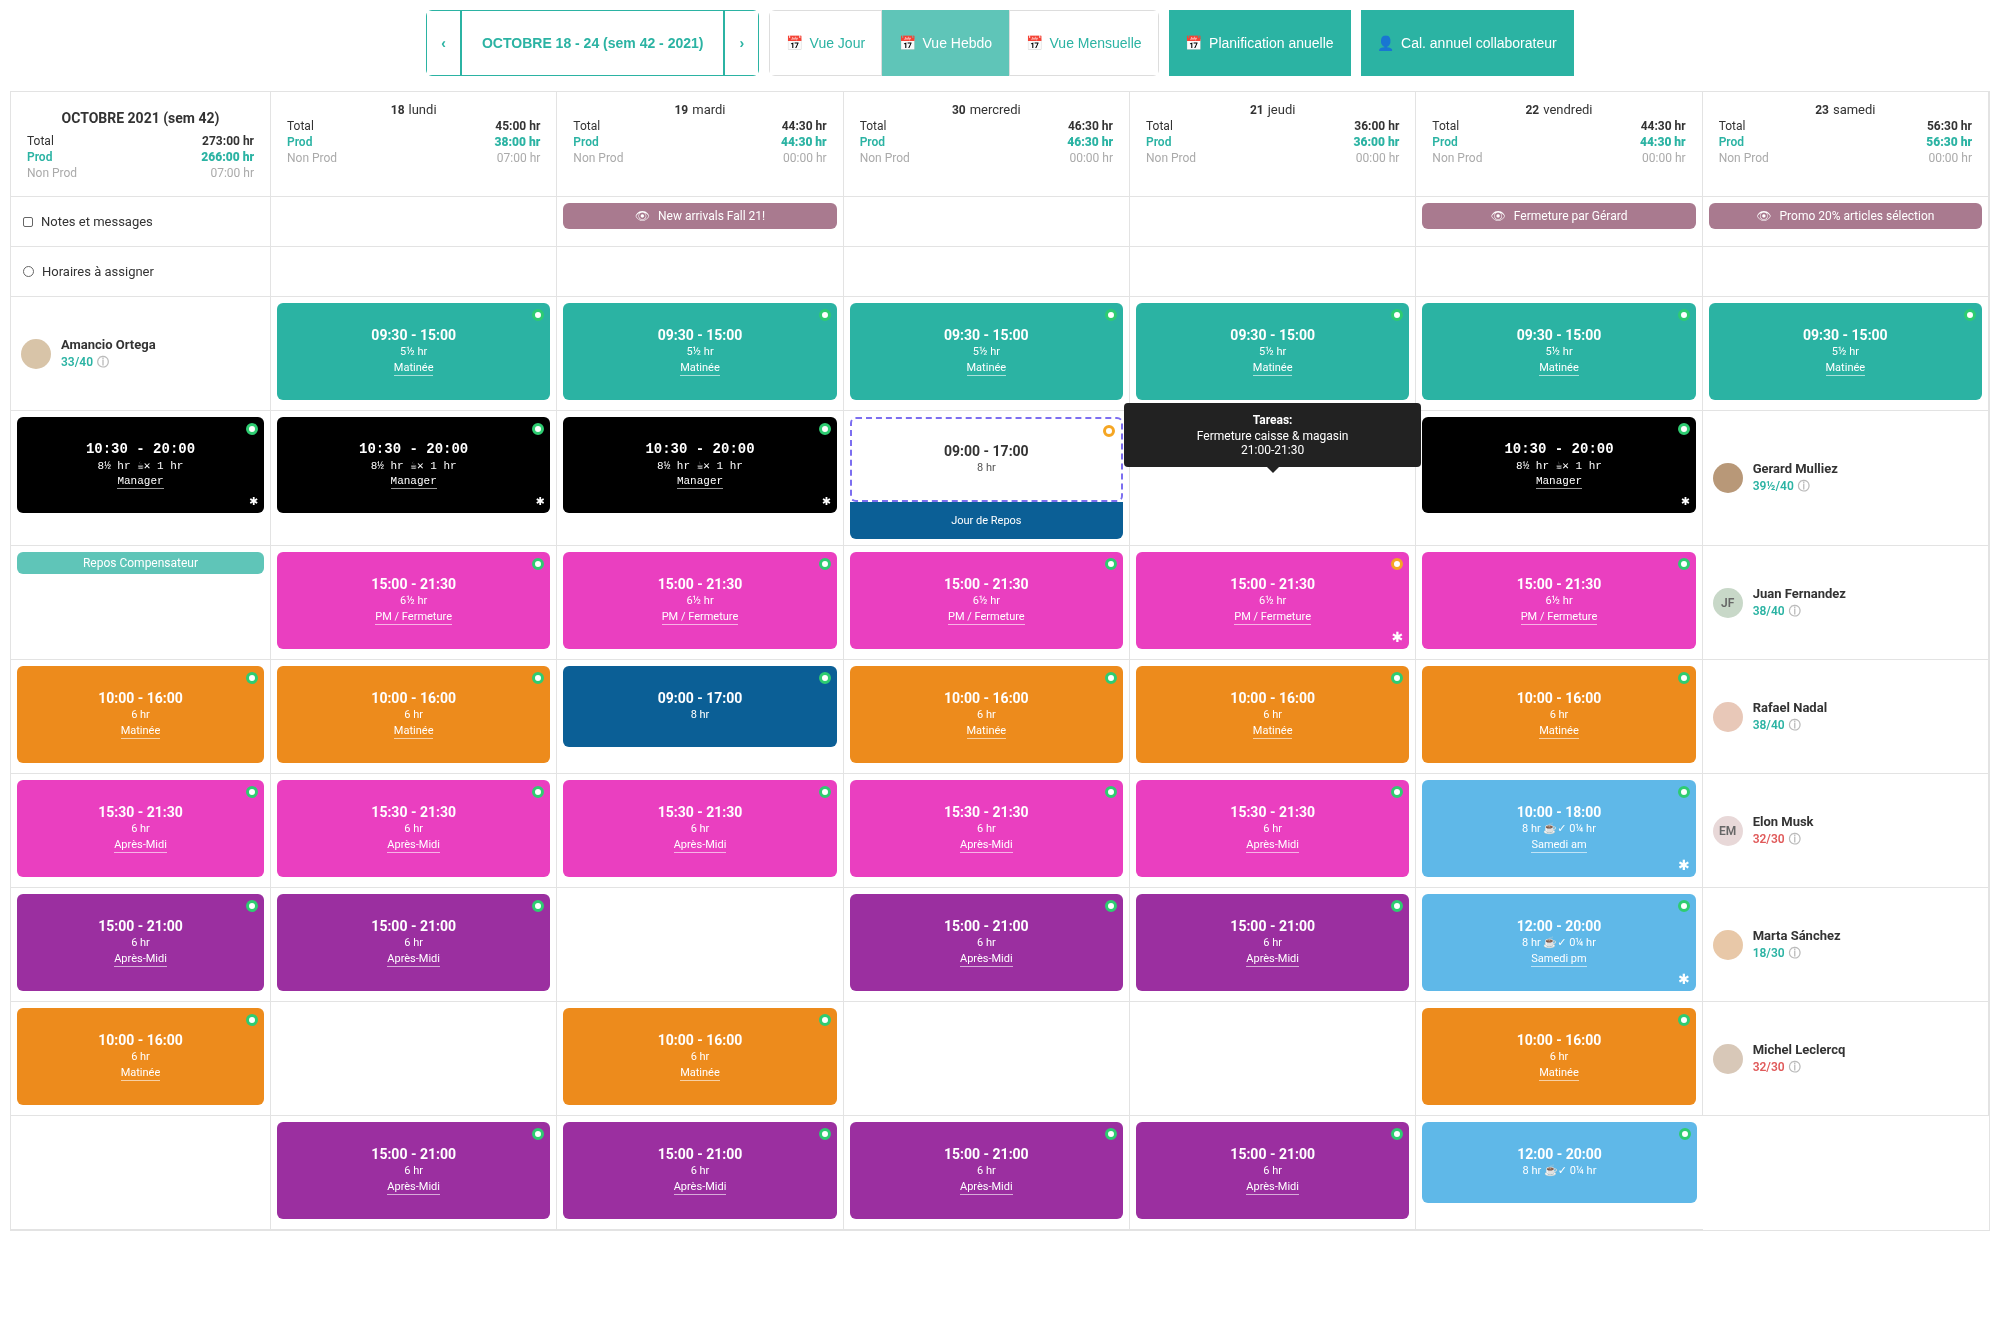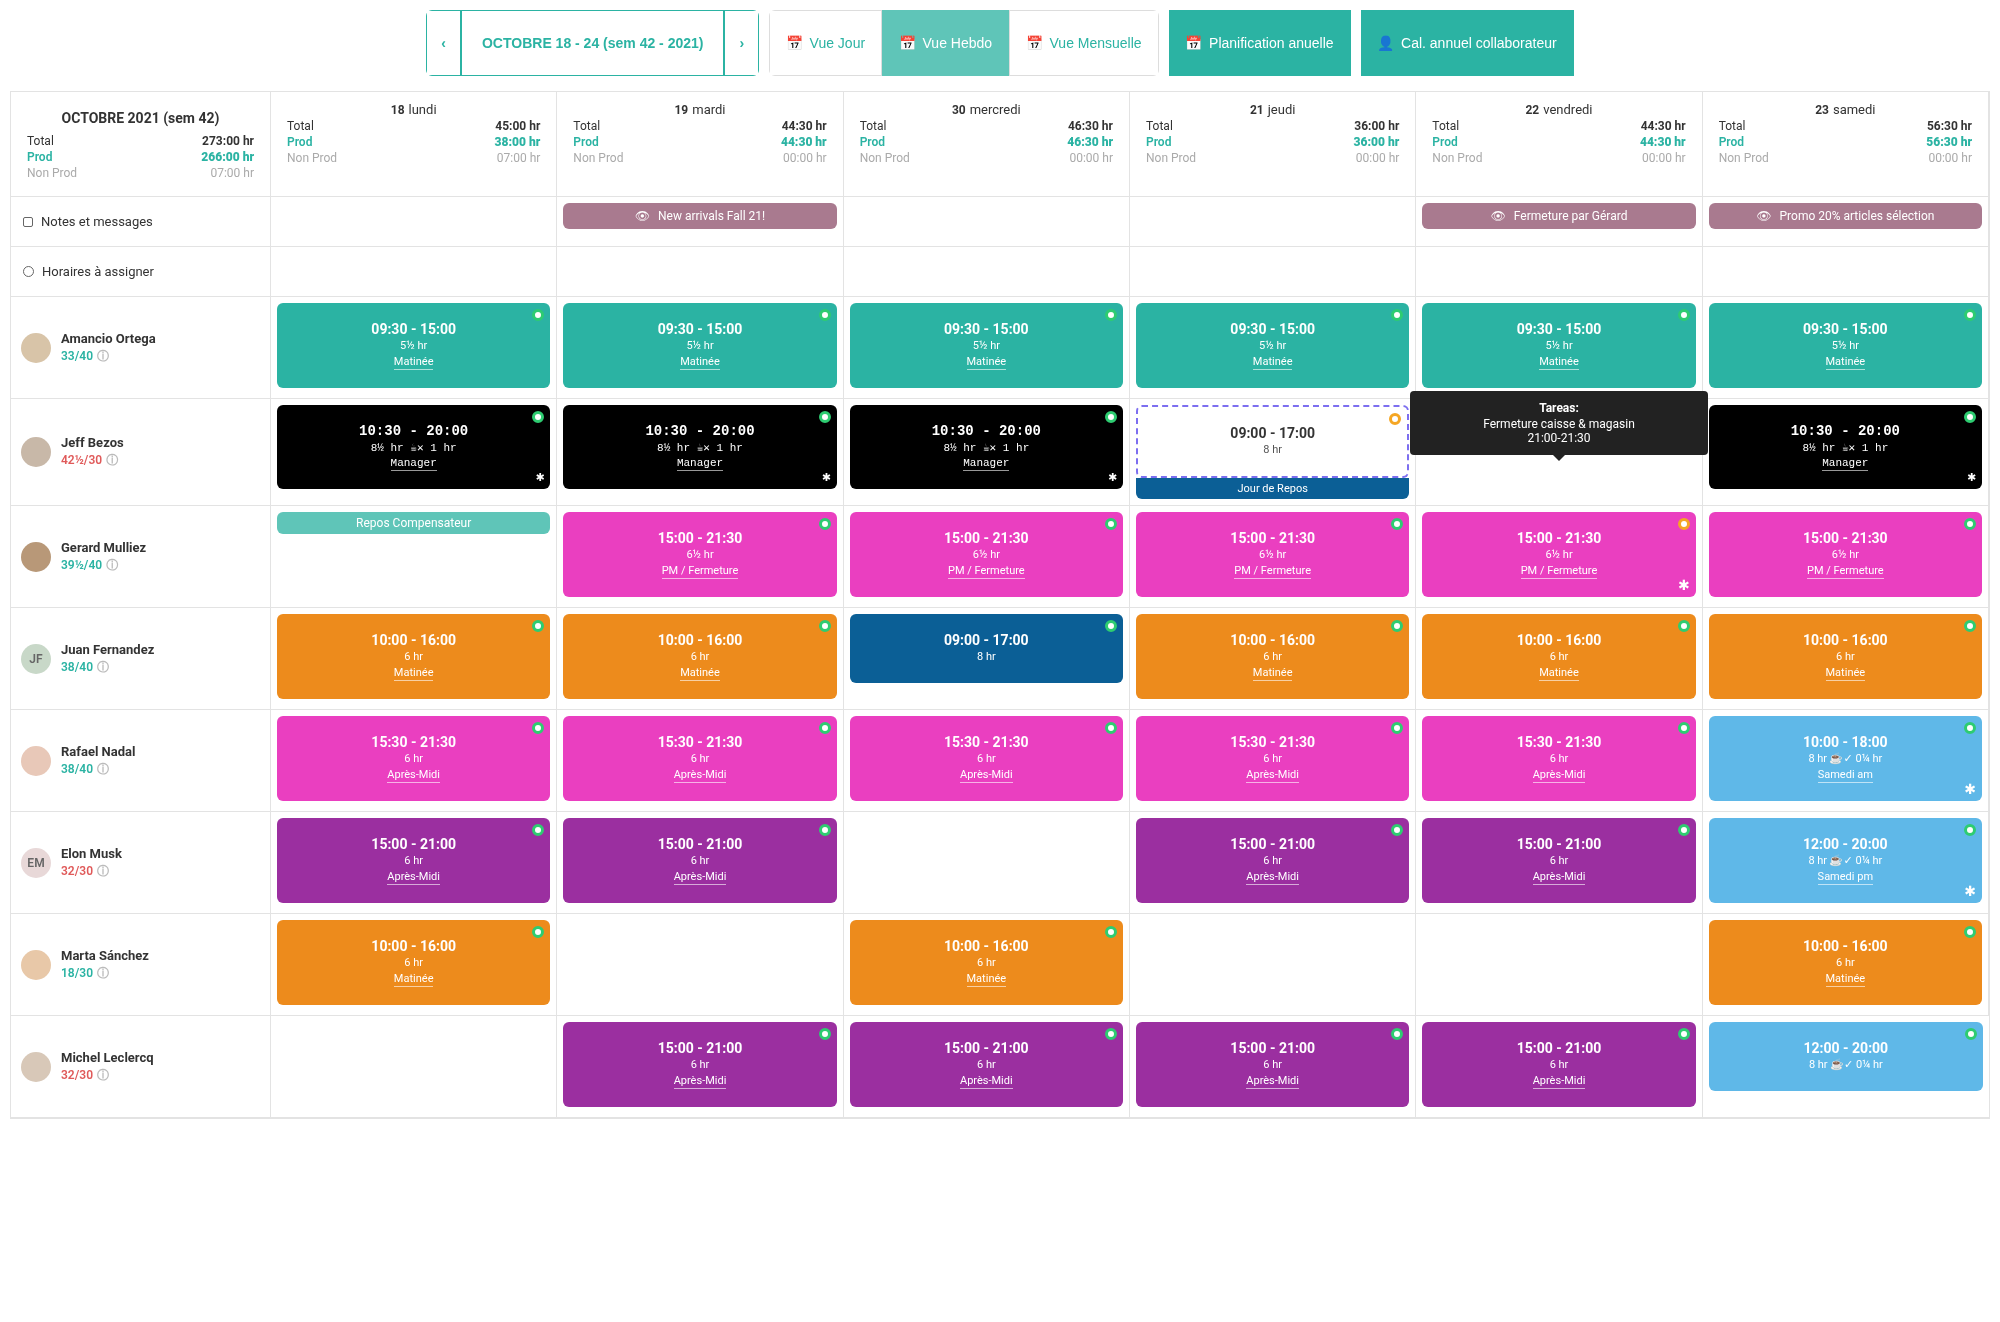--- a/index.html
+++ b/index.html
@@ -24,41 +24,41 @@
 .totals .prod { color: #2bb3a3; font-weight: 600; }
 .totals .muted { color: #aaa; }
 .section-label { display: flex; align-items: center; gap: 8px; padding: 10px 12px; font-size: 13px; }
 .emp-cell { display: flex; align-items: center; gap: 10px; padding: 10px; }
 .avatar { width: 30px; height: 30px; border-radius: 50%; background: #ccc; display: flex; align-items: center; justify-content: center; font-weight: 600; color: #666; font-size: 12px; flex-shrink: 0; }
 .emp-name { font-weight: 700; font-size: 13px; }
 .emp-hours { font-size: 12px; color: #2bb3a3; font-weight: 600; margin-top: 2px; }
 .emp-hours .over { color: #e05a5a; }
 .emp-hours .info { color: #bbb; margin-left: 4px; }
 .note-pill { background: #a97a8f; color: #fff; border-radius: 6px; padding: 6px 12px; font-size: 12px; display: flex; align-items: center; gap: 8px; text-align: center; justify-content: center; }
-.shift { border-radius: 6px; color: #fff; text-align: center; padding: 18px 4px; position: relative; font-size: 12px; margin-bottom: 4px; }
+.shift { border-radius: 6px; color: #fff; text-align: center; padding: 24px 4px; position: relative; font-size: 12px; margin-bottom: 4px; }
 .shift .time { font-weight: 700; font-size: 14px; }
 .shift .dur { font-size: 11px; margin: 2px 0; }
 .shift .tag { font-size: 11px; border-bottom: 1px solid rgba(255,255,255,0.6); display: inline-block; padding-bottom: 1px; }
 .shift .dot { position: absolute; top: 6px; right: 6px; width: 12px; height: 12px; border-radius: 50%; background: #fff; border: 3px solid #2ecc71; }
 .shift .dot.orange { border-color: #f5a623; }
 .shift .star { position: absolute; bottom: 4px; right: 6px; color: #fff; font-size: 14px; }
 .shift .icons { font-size: 11px; }
 .s-teal { background: #2bb3a3; }
 .s-purple { background: #000000; font-family: Liberation Mono, monospace; }
 .s-magenta { background: #ea3fc0; }
 .s-orange { background: #ed8b1c; }
 .s-darkpurple { background: #9b2fa0; }
 .s-blue { background: #0b5f96; }
 .s-lightblue { background: #5fb8e8; }
 .s-teallight { background: #5fc5b8; }
 .shift.dashed { background: #fff; border: 2px dashed #2bb3a3; color: #2bb3a3; }
 .shift.dashed .time { color: #2bb3a3; }
 .shift.dashed-purple { background: #fff; border: 2px dashed #7c6ef0; color: #555; }
 .shift.dashed-purple .time { color: #333; font-weight: 700; }
-.rest-bar { background: #0b5f96; color: #fff; text-align: center; padding: 4px; font-size: 11px; border-radius: 0 0 6px 6px; margin-top: -4px; }
+.rest-bar { background: #0b5f96; color: #fff; text-align: center; padding: 12px; font-size: 11px; border-radius: 0 0 6px 6px; margin-top: -4px; }
 .tooltip { position: absolute; background: #222; color: #fff; padding: 10px 14px; border-radius: 4px; font-size: 12px; z-index: 10; white-space: nowrap; text-align: center; }
 .tooltip .title { font-weight: 700; margin-bottom: 2px; }
 .tooltip::after { content: ''; position: absolute; bottom: -6px; left: 50%; margin-left: -6px; border: 6px solid transparent; border-top-color: #222; border-bottom: none; }
 .add-btn { position: absolute; top: 6px; right: 6px; width: 18px; height: 18px; border-radius: 50%; background: #ccc; color: #fff; display: flex; align-items: center; justify-content: center; font-size: 14px; cursor: pointer; }
 .icon-sq { display: inline-block; width: 10px; height: 10px; border: 1.5px solid #666; border-radius: 2px; }
 .icon-clock { display: inline-block; width: 11px; height: 11px; border: 1.5px solid #666; border-radius: 50%; position: relative; }
 </style>
 </head>
 <body>
 
@@ -270,27 +270,20 @@
   <div class="cell">
       <div class="shift s-teal"><div class="time">09:30 - 15:00</div><div class="dur">5½ hr</div><div class="tag">Matinée</div><span class="dot"></span></div>
     </div>
   <div class="cell">
       <div class="shift s-teal"><div class="time">09:30 - 15:00</div><div class="dur">5½ hr</div><div class="tag">Matinée</div><span class="dot"></span></div>
     </div>
   <div class="cell">
       <div class="shift s-teal"><div class="time">09:30 - 15:00</div><div class="dur">5½ hr</div><div class="tag">Matinée</div><span class="dot"></span></div>
     </div>
 
-  <div class="cell emp-cell">
-    <div class="avatar" style="background:#c8b8a8"></div>
-    <div>
-        <div class="emp-name">Jeff Bezos</div>
-        <div class="emp-hours"><span class="over">42½/30</span><span class="info">ⓘ</span></div>
-      </div>
-  </div>
   <div class="cell">
       <div class="shift s-purple"><div class="time">10:30 - 20:00</div><div class="dur"><span>8½ hr</span> <span class="icons">☕✕</span> <span>1 hr</span></div><div class="tag">Manager</div><span class="dot"></span><span class="star">✱</span></div>
     </div>
   <div class="cell">
       <div class="shift s-purple"><div class="time">10:30 - 20:00</div><div class="dur"><span>8½ hr</span> <span class="icons">☕✕</span> <span>1 hr</span></div><div class="tag">Manager</div><span class="dot"></span><span class="star">✱</span></div>
     </div>
   <div class="cell">
       <div class="shift s-purple"><div class="time">10:30 - 20:00</div><div class="dur"><span>8½ hr</span> <span class="icons">☕✕</span> <span>1 hr</span></div><div class="tag">Manager</div><span class="dot"></span><span class="star">✱</span></div>
     </div>
   <div class="cell">

